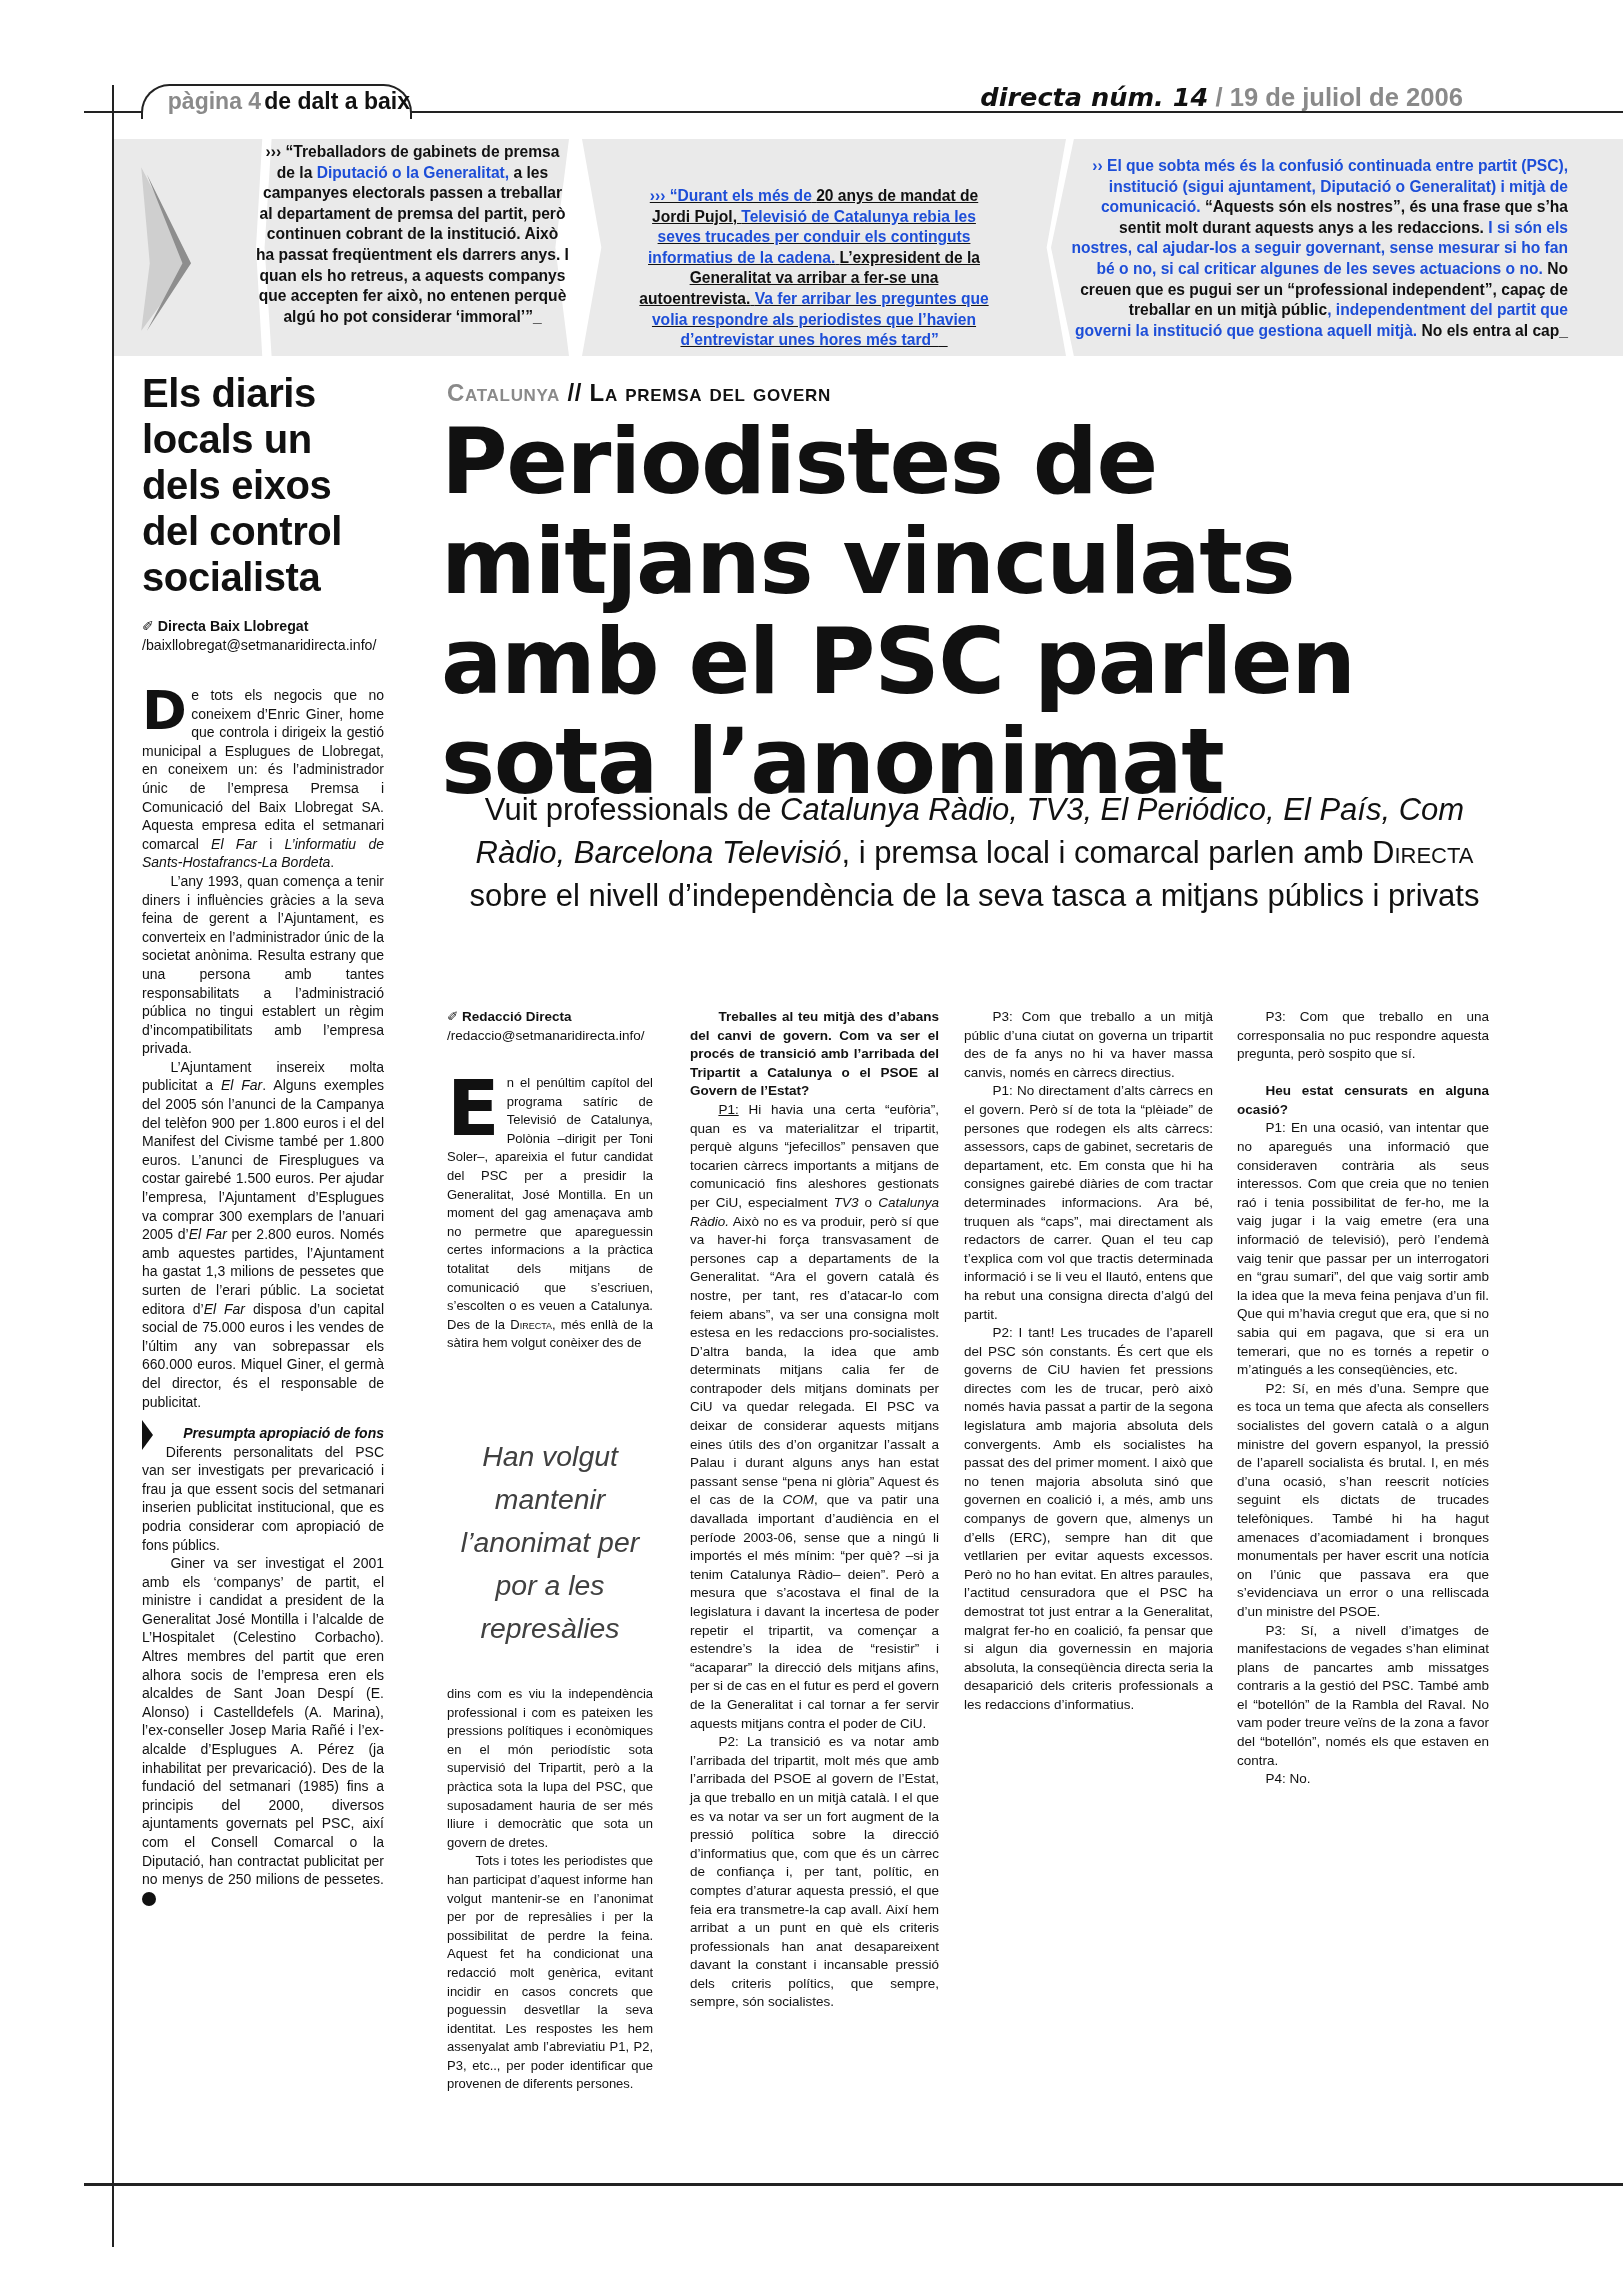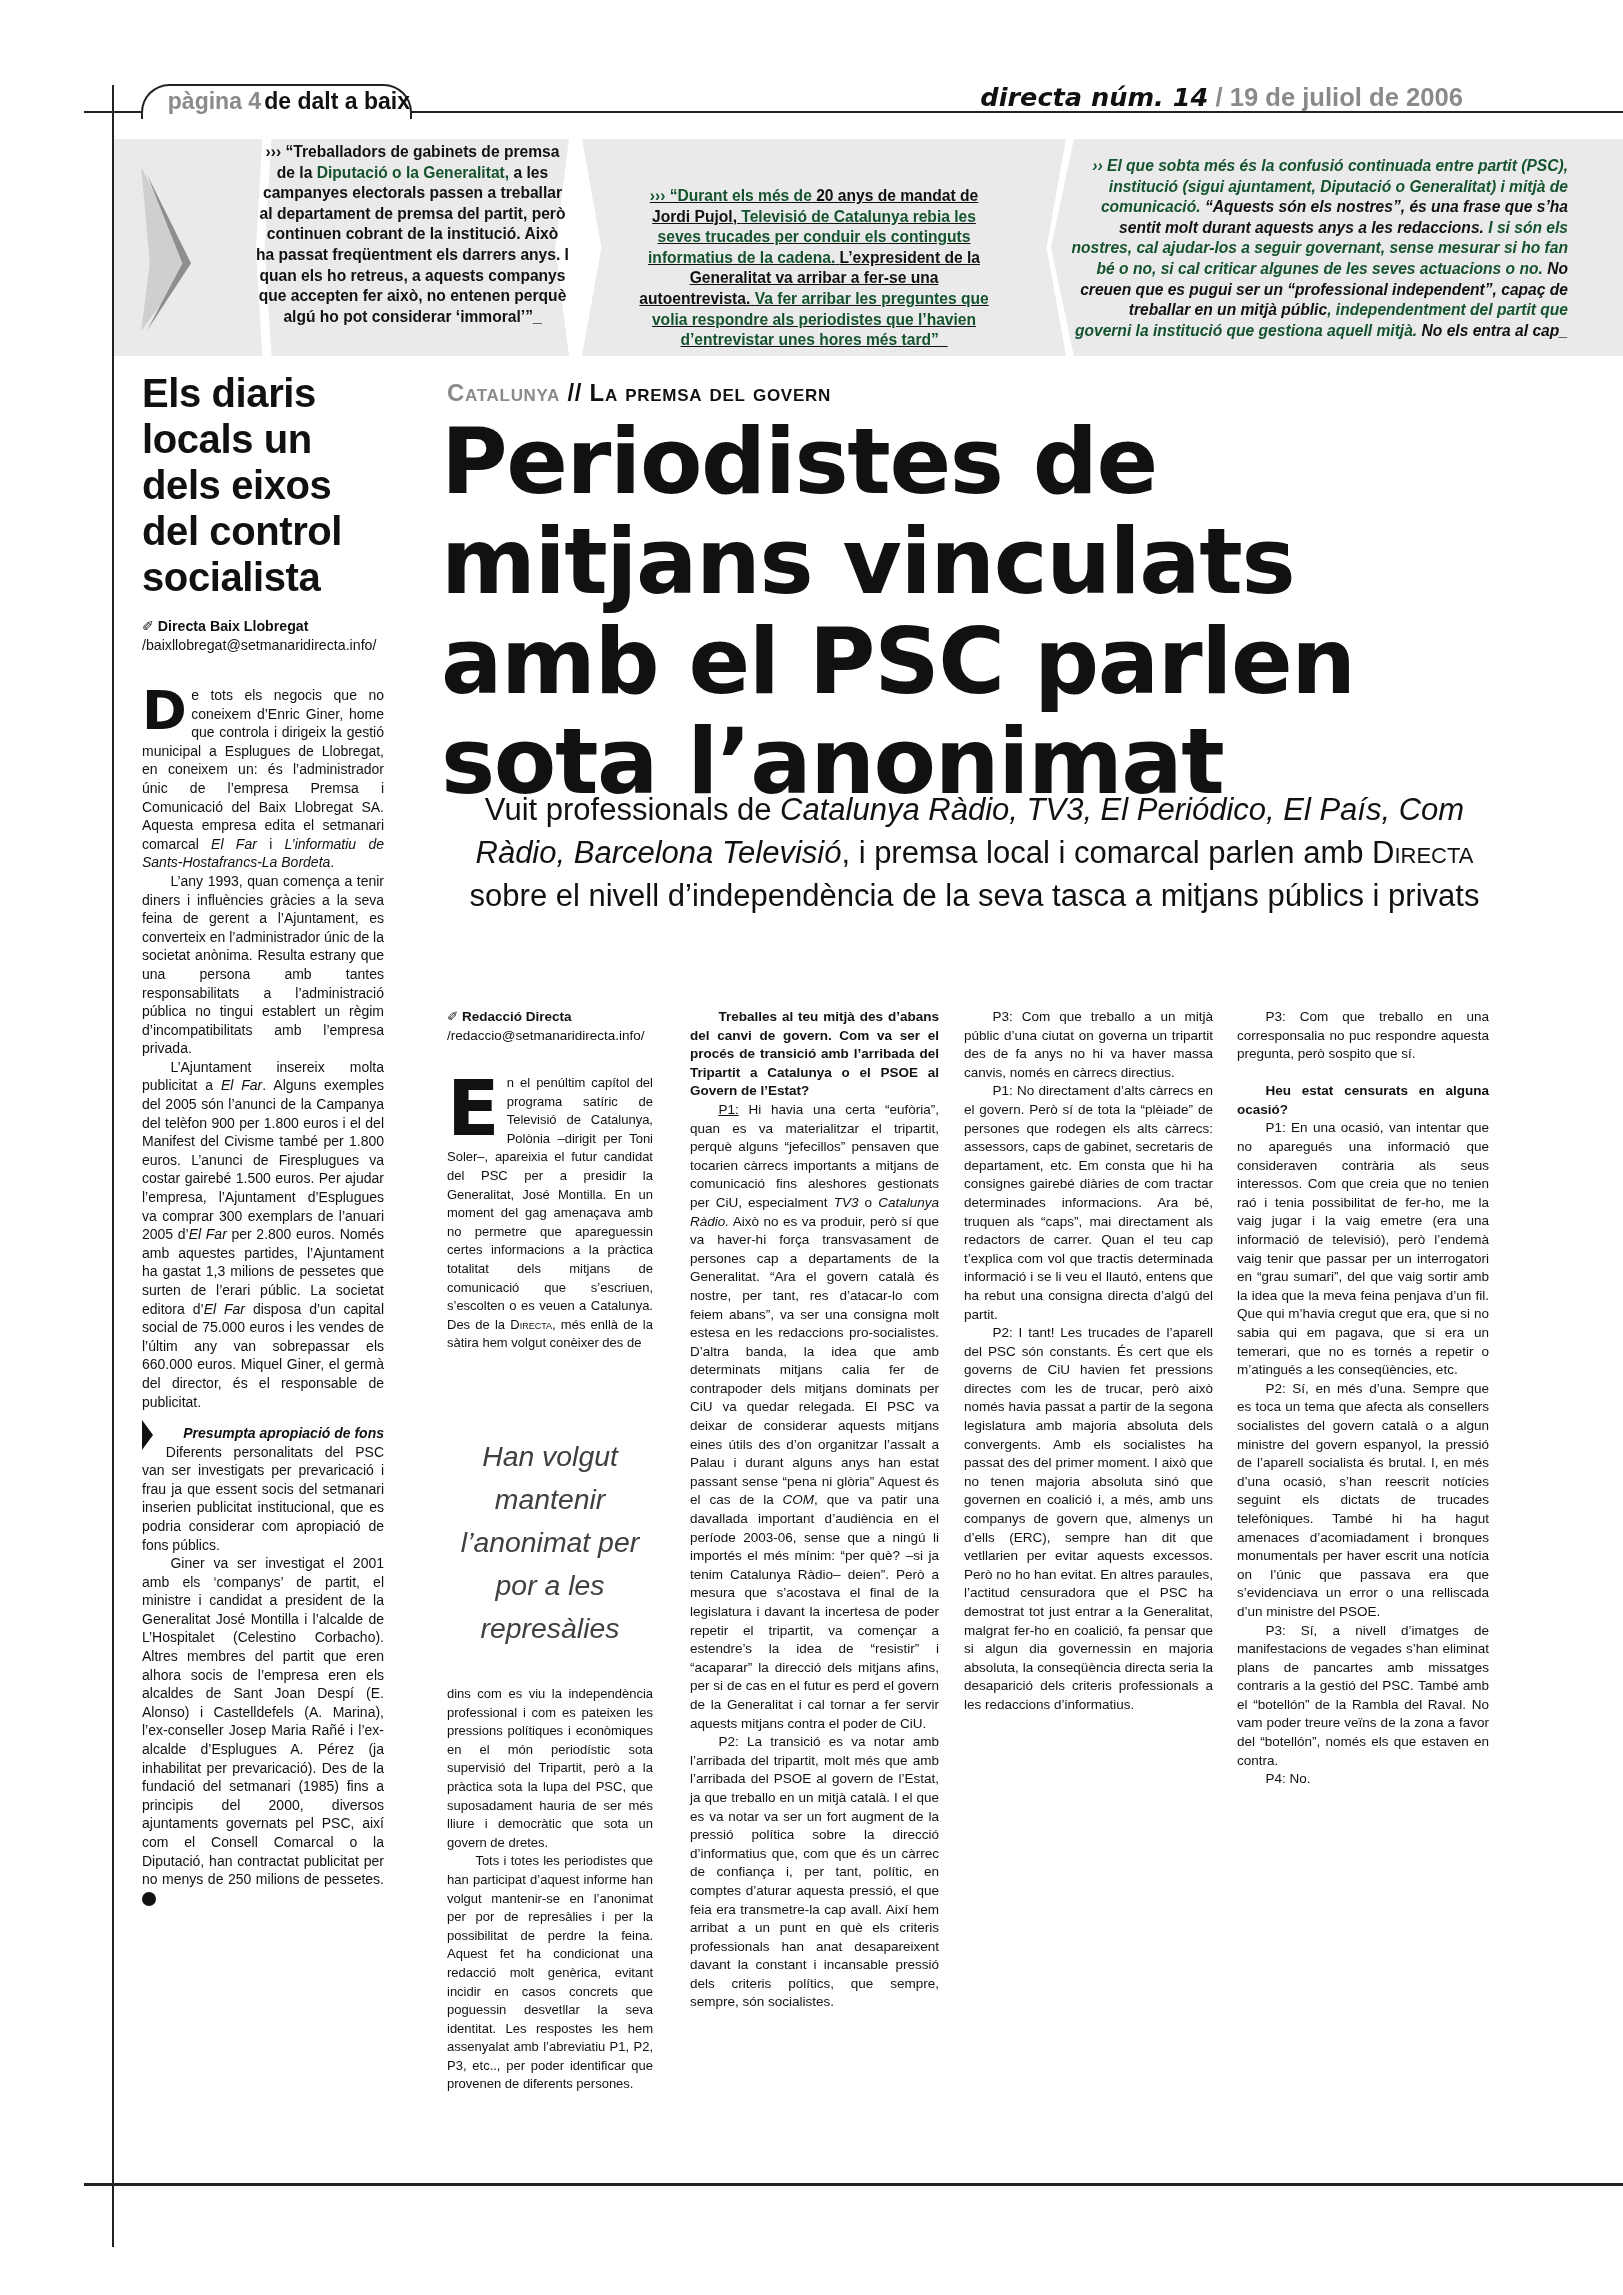--- a/index.html
+++ b/index.html
@@ -14,21 +14,21 @@
   .issue { position: absolute; right: 160px; top: 82px; font-size: 25.6px; line-height: 31px; }
   .issue .nm { font-weight: 900; font-style: italic; font-family: "DejaVu Sans", sans-serif; }
   .issue .dt { color: #8a8a8a; font-weight: bold; }
   
   .tbox { position: absolute; top: 139px; height: 217px; background: #eaeaea; }
   .t1 { left: 114px; width: 455px; clip-path: polygon(0 0, 100% 0, 97% 50%, 100% 100%, 0 100%); }
   .t2 { left: 582px; width: 484px; clip-path: polygon(0 0, 100% 0, 96% 50%, 100% 100%, 0 100%, 4% 50%); }
   .t3 { left: 1051px; width: 572px; clip-path: polygon(4% 0, 100% 0, 100% 100%, 4% 100%, 0 50%); }
   .cut { position: absolute; top: 139px; height: 217px; background: #fff; }
   .ttext { position: absolute; font-size: 15.6px; font-weight: bold; line-height: 20.6px; text-align: center; }
-  .grey { color: #14532d; }
+  .grey { color: #1d4ed8; }
   .blk { color: #111; }
   .arrow-shape { position: absolute; left: 127px; top: 160px; width: 64px; height: 178px; }
   .short-rule { position: absolute; top: 139px; height: 1.4px; background: #333; }
   
   .side-title { position: absolute; left: 142px; top: 370px; width: 235px; font-size: 40px; font-weight: bold; line-height: 46px; letter-spacing: -0.4px; }
   .byline { position: absolute; font-size: 14.2px; line-height: 18.5px; }
   .byline b { font-weight: bold; }
   .col { position: absolute; font-size: 14px; line-height: 18.6px; text-align: justify; hyphens: manual; }
   .col p { margin: 0; text-indent: 28.4px; }
   .col p.first { text-indent: 0; }
@@ -80,21 +80,21 @@
   <span class="grey">Diputació o la Generalitat,</span>
   <span class="blk">a les campanyes electorals passen a treballar al departament de premsa del partit, però continuen cobrant de la institució. Això ha passat freqüentment els darrers anys. I quan els ho retreus, a aquests companys que accepten fer això, no entenen perquè algú ho pot considerar ‘immoral’”_</span>
 </div>
 <div class="ttext" style="left:636px;top:186px;width:356px;text-align:center;text-decoration:underline;">
   <span class="grey">››› “Durant els més de</span>
   <span class="blk">20 anys de mandat de Jordi Pujol,</span>
   <span class="grey">Televisió de Catalunya rebia les seves trucades per conduir els continguts informatius de la cadena.</span>
   <span class="blk">L’expresident de la Generalitat va arribar a fer-se una autoentrevista.</span>
   <span class="grey">Va fer arribar les preguntes que volia respondre als periodistes que l’havien d’entrevistar unes hores més tard”</span><span class="blk">_</span>
 </div>
-<div class="ttext" style="left:1070px;top:156px;width:498px;text-align:right;font-style:italic;">
+<div class="ttext" style="left:1070px;top:156px;width:498px;text-align:right;">
   <span class="grey">›› El que sobta més és la confusió continuada entre partit (PSC), institució (sigui ajuntament, Diputació o Generalitat) i mitjà de comunicació.</span>
   <span class="blk">“Aquests són els nostres”, és una frase que s’ha sentit molt durant aquests anys a les redaccions.</span>
   <span class="grey">I si són els nostres, cal ajudar-los a seguir governant, sense mesurar si ho fan bé o no, si cal criticar algunes de les seves actuacions o no.</span>
   <span class="blk">No creuen que es pugui ser un “professional independent”, capaç de treballar en un mitjà públic</span><span class="grey">, independentment del partit que governi la institució que gestiona aquell mitjà.</span>
   <span class="blk">No els entra al cap_</span>
 </div>
 
 <div class="side-title">Els diaris locals un dels eixos del control socialista</div>
 <div class="byline" style="left:142px;top:617px;width:256px;">
   <div><span>✐</span> <b>Directa Baix Llobregat</b></div>

